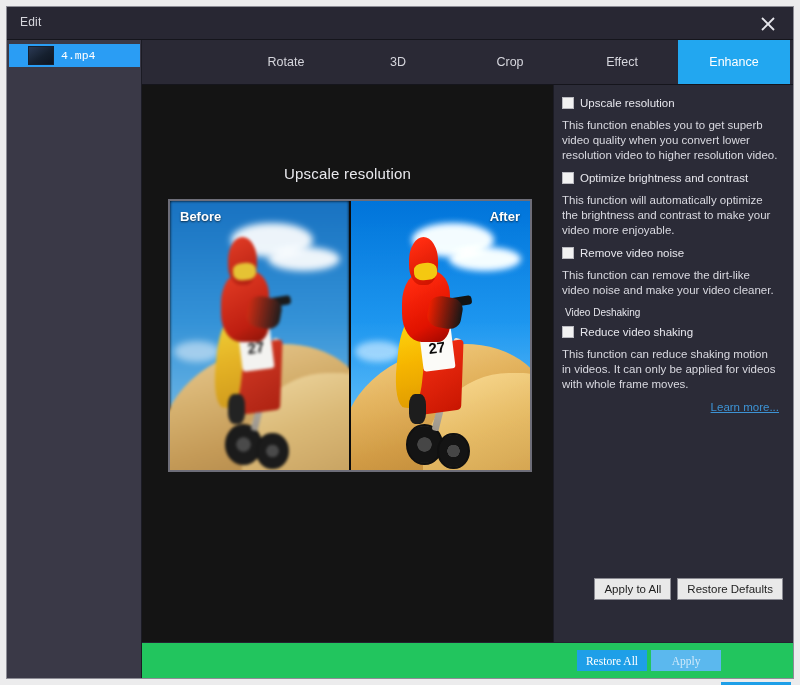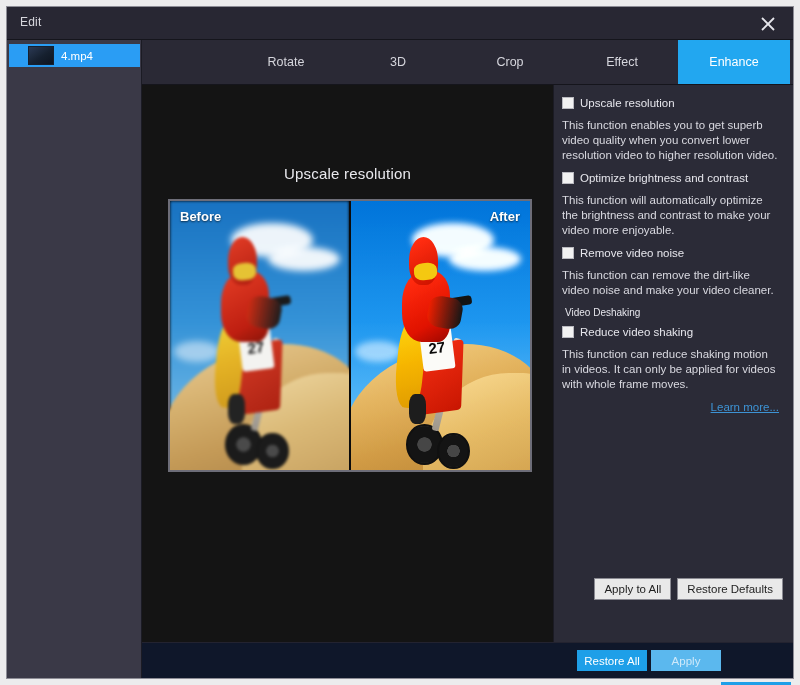--- a/index.html
+++ b/index.html
@@ -35,21 +35,21 @@
   .file-item{
     position:absolute;left:2px;top:4px;width:131px;height:23px;
     background:#2a9df4;display:flex;align-items:center;
   }
   .file-thumb{
     width:26px;height:19px;margin-left:19px;flex:none;
     background:linear-gradient(145deg,#2b3a55 0%,#16202f 55%,#0d141f 100%);
     border:1px solid #16202f;box-sizing:border-box;
   }
   .file-name{
-    margin-left:7px;font-size:11.5px;color:#ffffff;white-space:nowrap;
+    margin-left:7px;font-size:11.5px;color:#ffffff;white-space:nowrap;font-family:Liberation Mono, monospace;
   }
   
   .tabbar{
     position:absolute;left:135px;top:33px;right:0;height:45px;
     background:#2a2935;border-bottom:1px solid #15151c;box-sizing:border-box;
     display:flex;align-items:stretch;
   }
   .tab{
     display:flex;align-items:center;justify-content:center;
     font-size:12.5px;color:#d6d6dd;padding:0 10px;cursor:default;
@@ -177,21 +177,21 @@
   }
   .gbtn{
     background:#e9e9e9;border:1px solid #8a8a92;color:#1d1d1d;
     font-size:11.5px;padding:4px 9px;box-sizing:border-box;cursor:default;
     font-family:"Liberation Sans",sans-serif;
     margin-top:20px;
   }
   
   .footer{
     position:absolute;left:135px;right:0;bottom:0;height:36px;
-    background:#0f172a;border-top:1px solid #232330;box-sizing:border-box;
+    background:#22c55e;border-top:1px solid #232330;box-sizing:border-box;font-family:Liberation Serif, serif;
   }
   .fbtn{
     position:absolute;top:7px;height:21px;width:70px;
     display:flex;align-items:center;justify-content:center;
     font-size:11.5px;color:#ffffff;cursor:default;
   }
   .fbtn.restore-all{right:146px;background:#1e9fe8;}
   .fbtn.apply{right:72px;background:#5bb8ee;color:#cfe9fa;}
   .fbtn.close{right:2px;background:#1e9fe8;margin-top:32px;}
 </style>

